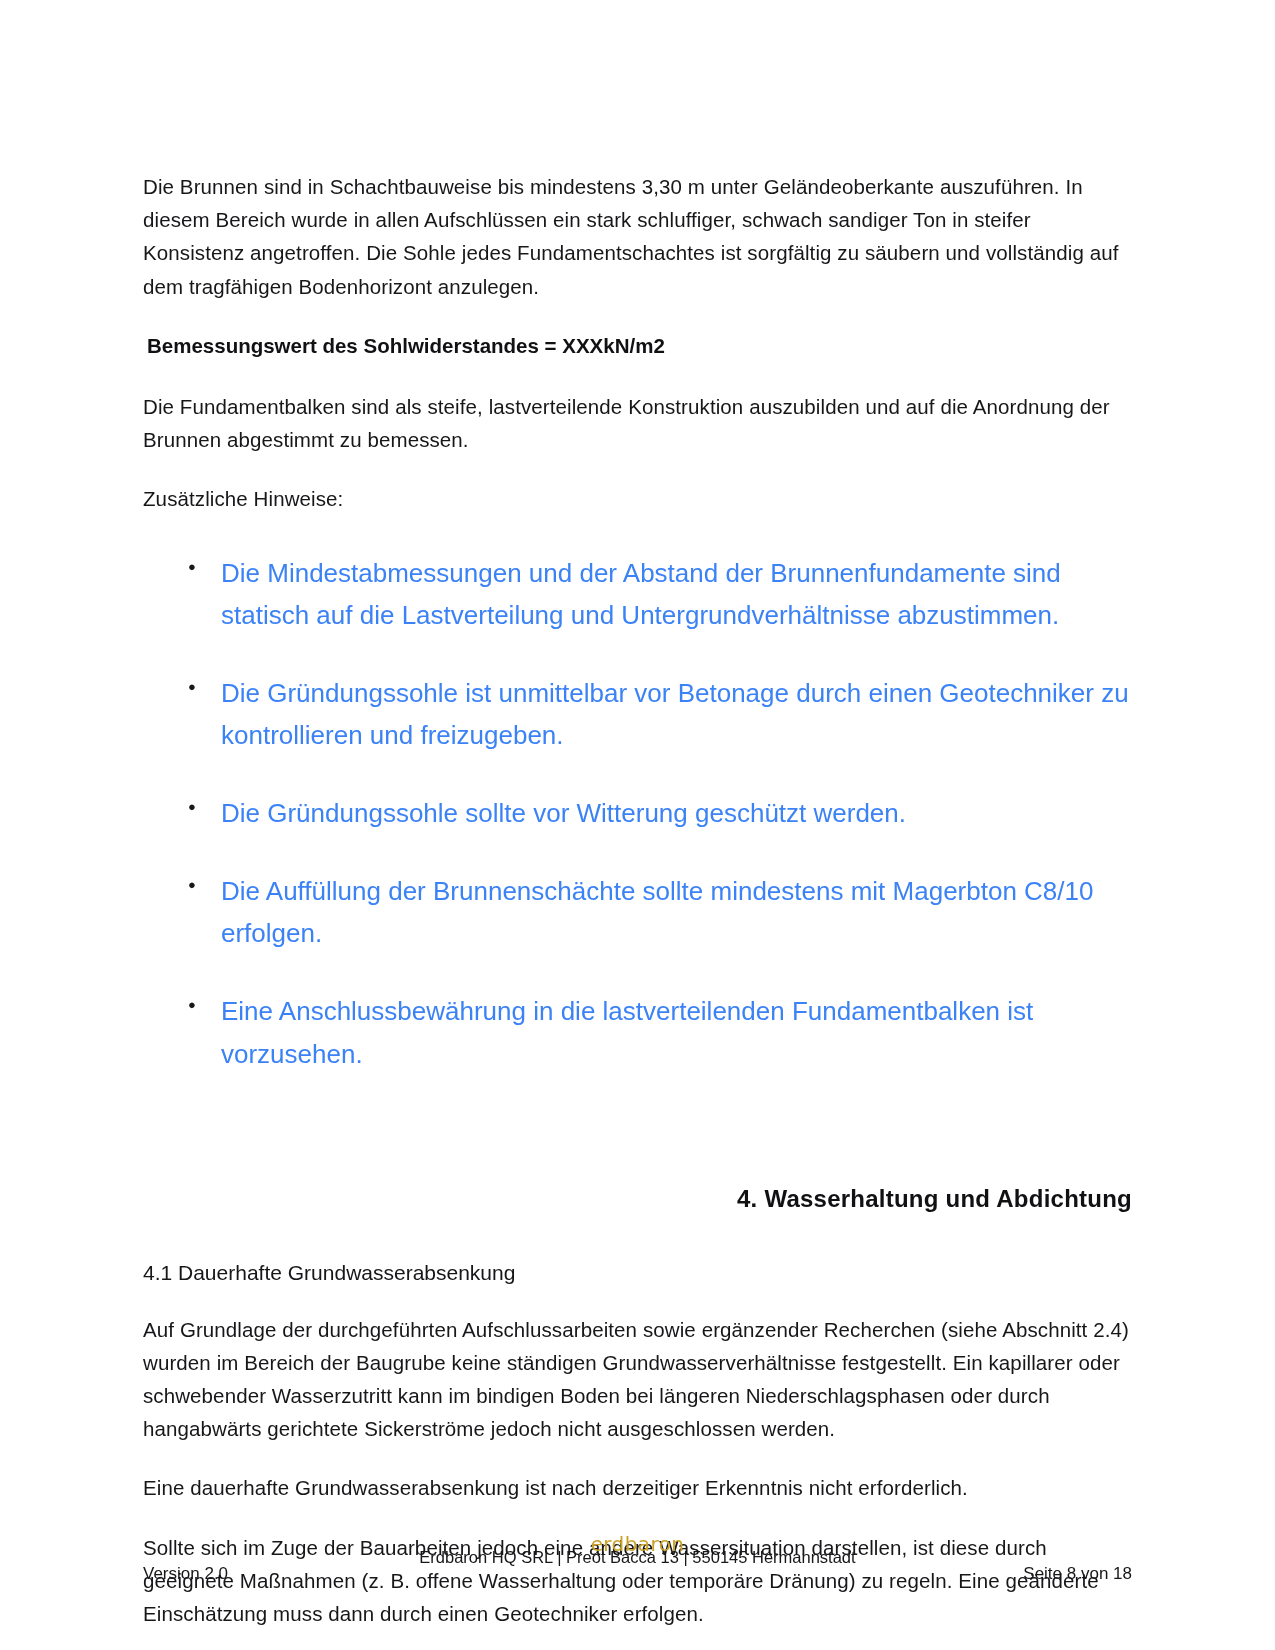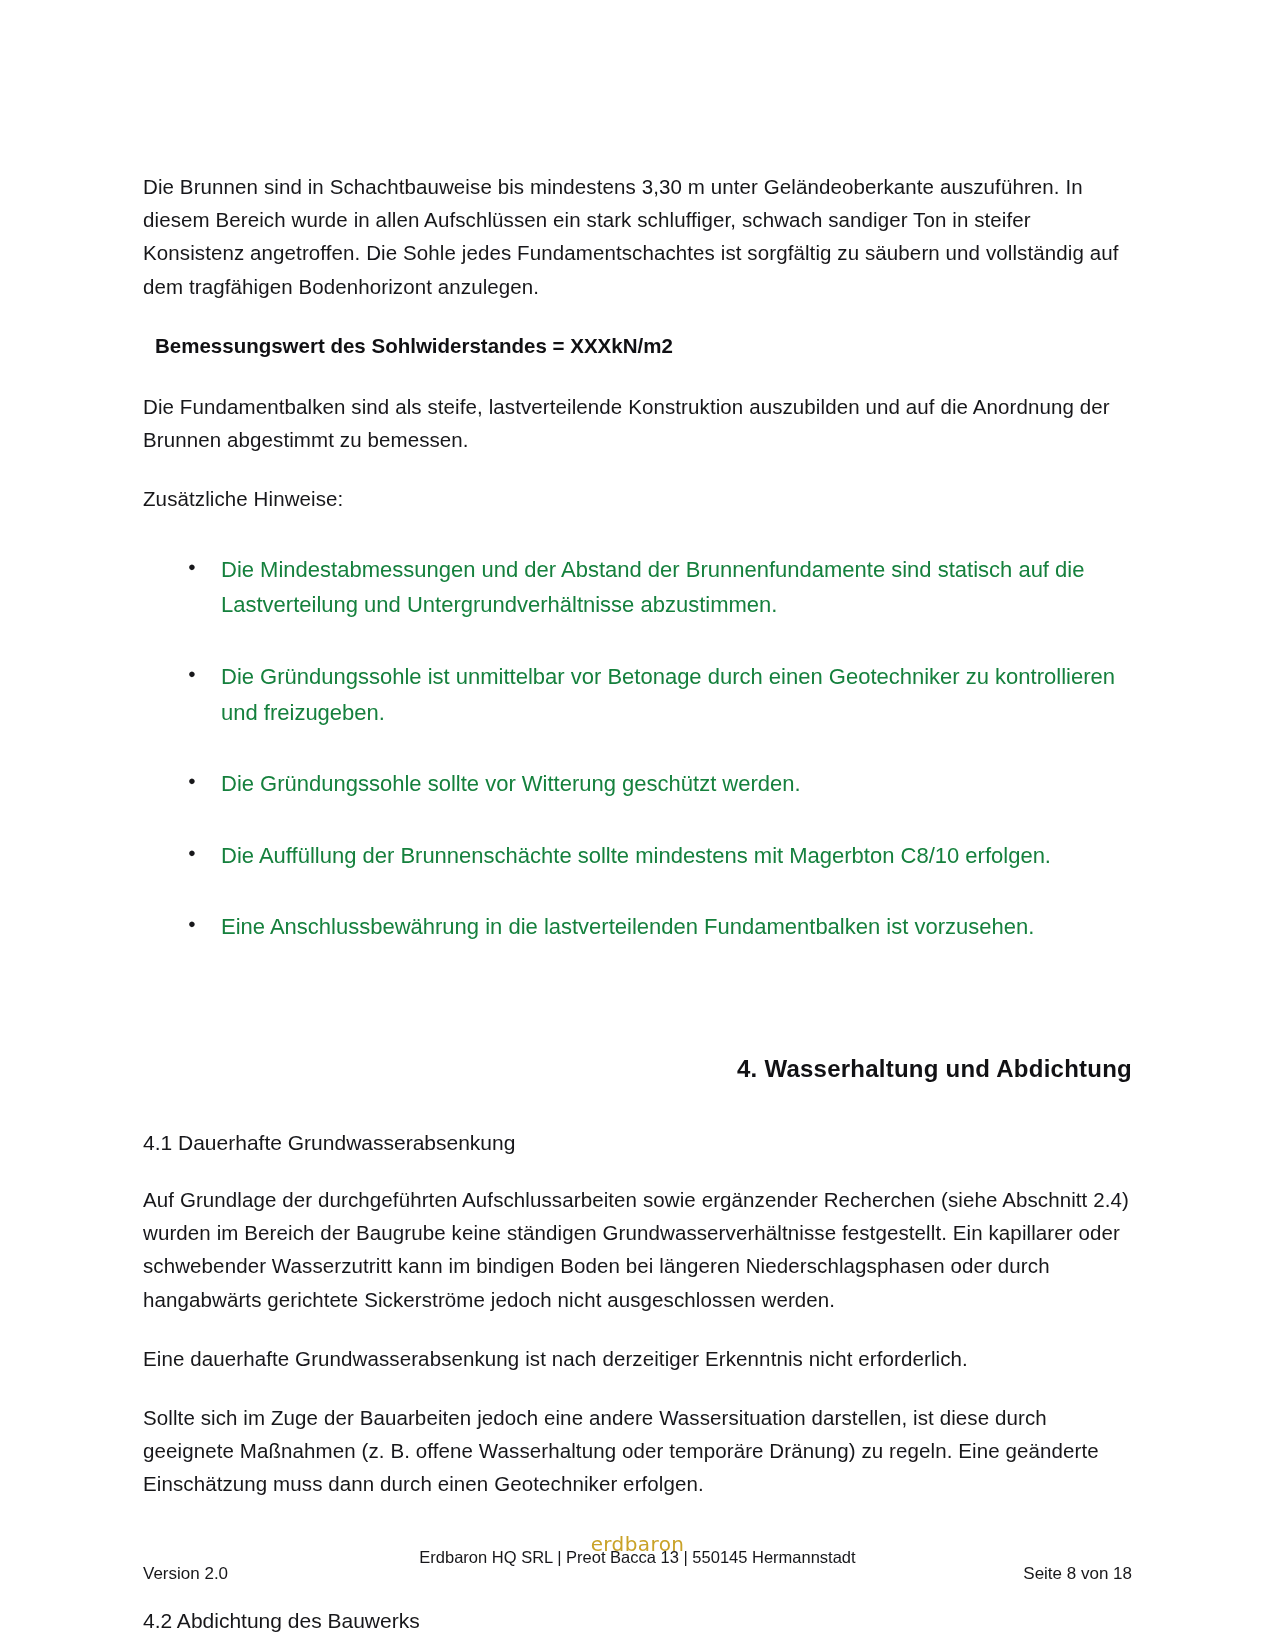--- a/index.html
+++ b/index.html
@@ -32,32 +32,32 @@
     text-align: left;
   }
   .tight {
     margin-bottom: 0;
   }
   .bold-line {
     font-weight: bold;
     font-size: 20.5px;
     line-height: 1.62;
     color: #111114;
-    margin: 0 0 28px 12px;
+    margin: 0 0 28px 4px;
   }
   ul.bullets {
     list-style: none;
     margin: 2px 0 0 0;
     padding: 0;
   }
   ul.bullets li {
     position: relative;
-    font-size: 22px;
+    font-size: 26px;
     line-height: 1.62;
-    color: #15803d;
+    color: #3b82f6;
     padding-left: 78px;
     margin-bottom: 1px;
     margin-top: 36px;
   }
   ul.bullets li::before {
     content: "\25CF";
     position: absolute;
     left: 45px;
     top: -1px;
     font-size: 13px;

